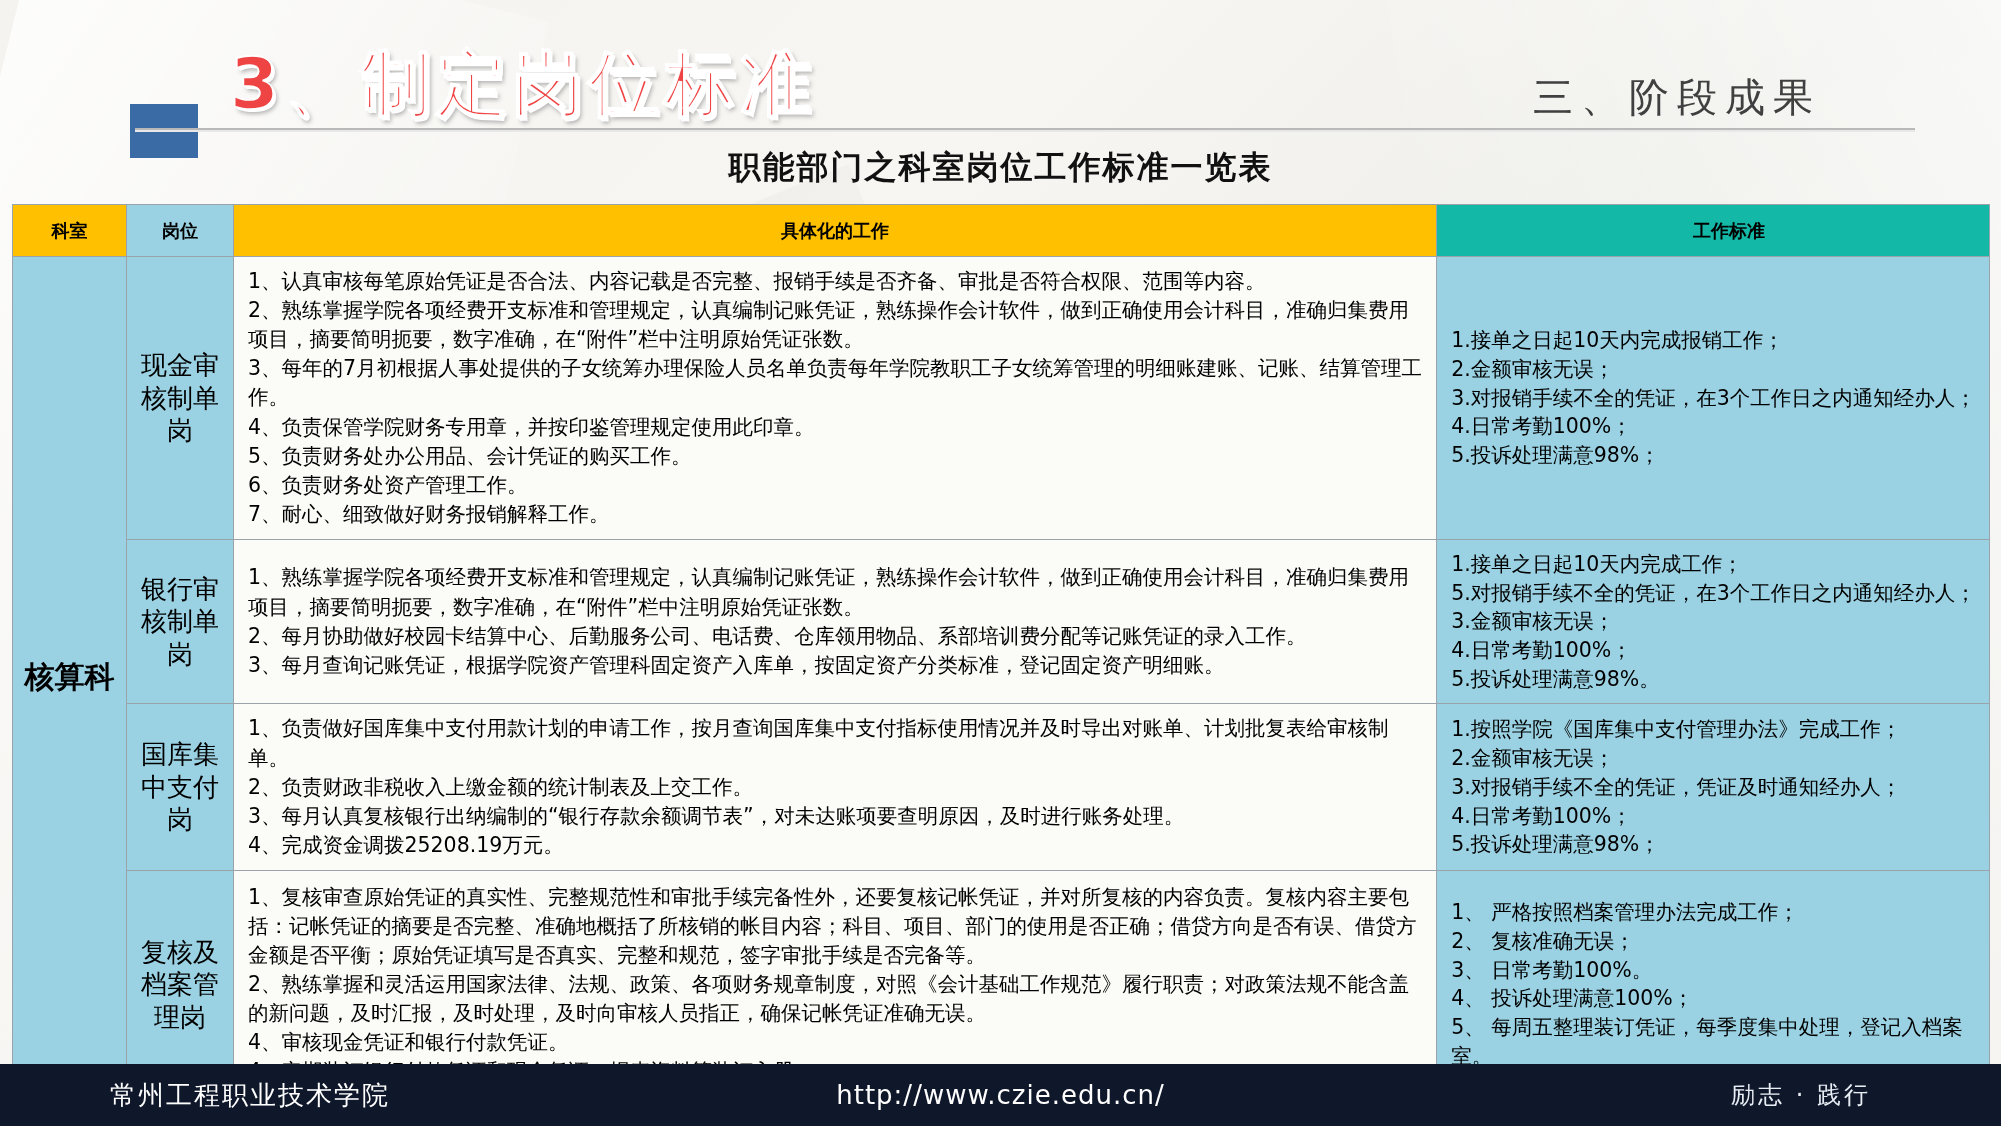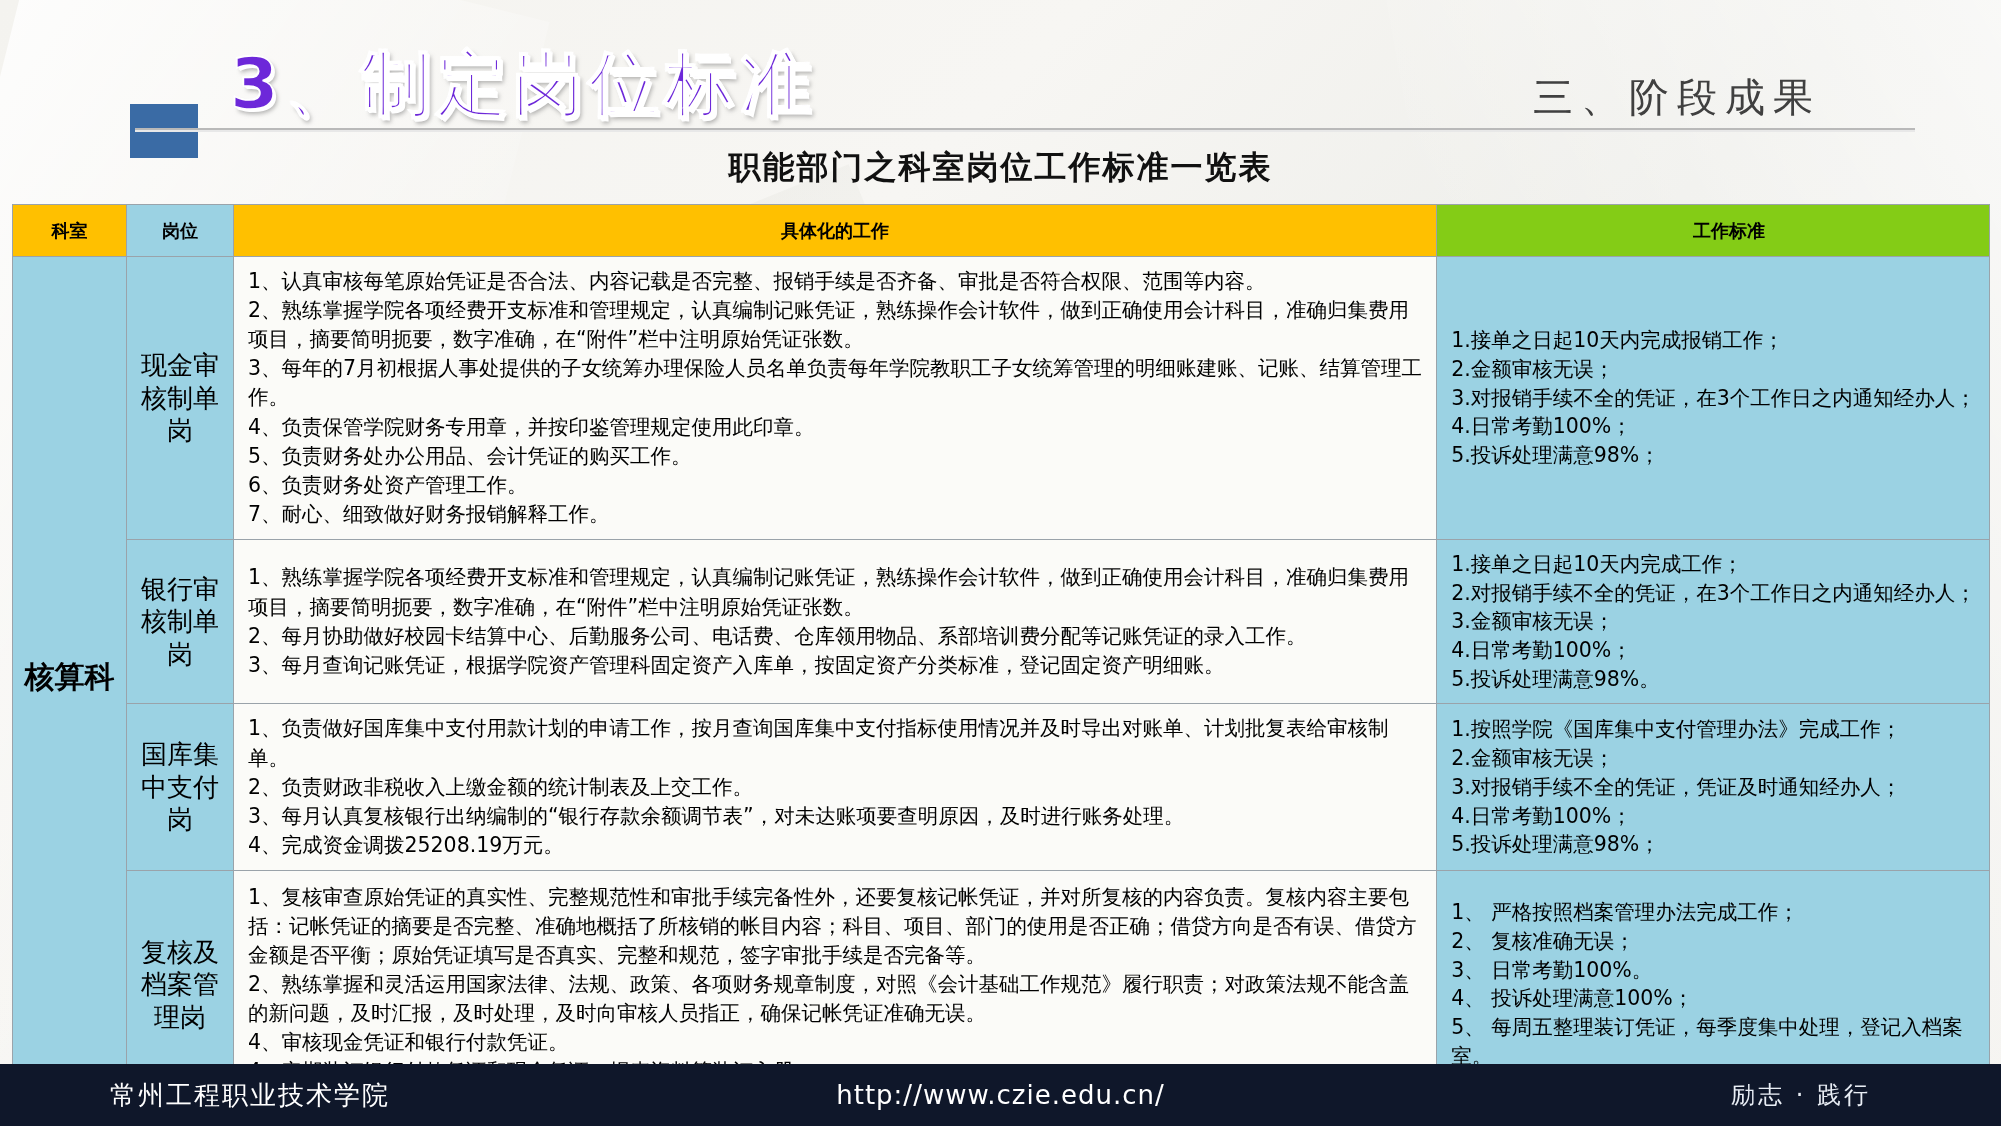--- a/index.html
+++ b/index.html
@@ -32,21 +32,21 @@
 
   
   .header { position: absolute; left: 0; top: 0; width: 2001px; height: 150px; }
   .blue-square {
     position: absolute; left: 130px; top: 104px;
     width: 68px; height: 54px; background: #3a6ba5;
   }
   .slide-title {
     position: absolute; left: 230px; top: 38px;
     font-size: 70px; font-weight: bold;
-    color: #6d28d9;
+    color: #ef4444;
     letter-spacing: 6px;
     text-shadow:
       2px 2px 0 #fff, 3px 3px 0 #fff, -1px -1px 0 #fff,
       4px 5px 4px rgba(120,120,120,.55);
     -webkit-text-stroke: 1.5px #ffffff;
     white-space: nowrap;
   }
   .section-label {
     position: absolute; right: 180px; top: 70px;
     font-family: "DejaVu Serif", "Liberation Serif", serif;
@@ -70,21 +70,21 @@
   .tbl {
     position: absolute; left: 12px; top: 204px;
     width: 1978px;
     border-collapse: collapse;
     table-layout: fixed;
   }
   .tbl td, .tbl th { border: 1px solid #9aa3aa; vertical-align: middle; }
   .th-dept   { width: 110px; background: #FFC000; }
   .th-post   { width: 103px; background: #9BD2E3; }
   .th-work   { width: 1160px; background: #FFC000; }
-  .th-std    { width: 533px; background: #84cc16; padding-left: 32px; }
+  .th-std    { width: 533px; background: #14b8a6; padding-left: 32px; }
   .tbl thead th {
     height: 52px; font-size: 18px; font-weight: bold; color: #000; text-align: center;
   }
   td.dept-cell {
     background: #9BD2E3; text-align: center;
     font-size: 30px; font-weight: bold; color: #000;
   }
   td.post-cell {
     background: #9BD2E3; text-align: center;
     font-size: 26px; color: #000; line-height: 1.25; padding: 4px 12px;
@@ -174,21 +174,21 @@
     </tr>
     <tr class="r1">
       <td class="post-cell">银行审核制单岗</td>
       <td class="work-cell">
           <div class="ln">1、熟练掌握学院各项经费开支标准和管理规定，认真编制记账凭证，熟练操作会计软件，做到正确使用会计科目，准确归集费用项目，摘要简明扼要，数字准确，在“附件”栏中注明原始凭证张数。</div>
           <div class="ln">2、每月协助做好校园卡结算中心、后勤服务公司、电话费、仓库领用物品、系部培训费分配等记账凭证的录入工作。</div>
           <div class="ln">3、每月查询记账凭证，根据学院资产管理科固定资产入库单，按固定资产分类标准，登记固定资产明细账。</div>
         </td>
       <td class="std-cell">
           <div class="ln">1.接单之日起10天内完成工作；</div>
-          <div class="ln">2.对报销手续不全的凭证，在3个工作日之内通知经办人；</div>
+          <div class="ln">5.对报销手续不全的凭证，在3个工作日之内通知经办人；</div>
           <div class="ln">3.金额审核无误；</div>
           <div class="ln">4.日常考勤100%；</div>
           <div class="ln">5.投诉处理满意98%。</div>
         </td>
     </tr>
     <tr class="r2">
       <td class="post-cell">国库集中支付岗</td>
       <td class="work-cell">
           <div class="ln">1、负责做好国库集中支付用款计划的申请工作，按月查询国库集中支付指标使用情况并及时导出对账单、计划批复表给审核制单。</div>
           <div class="ln">2、负责财政非税收入上缴金额的统计制表及上交工作。</div>

